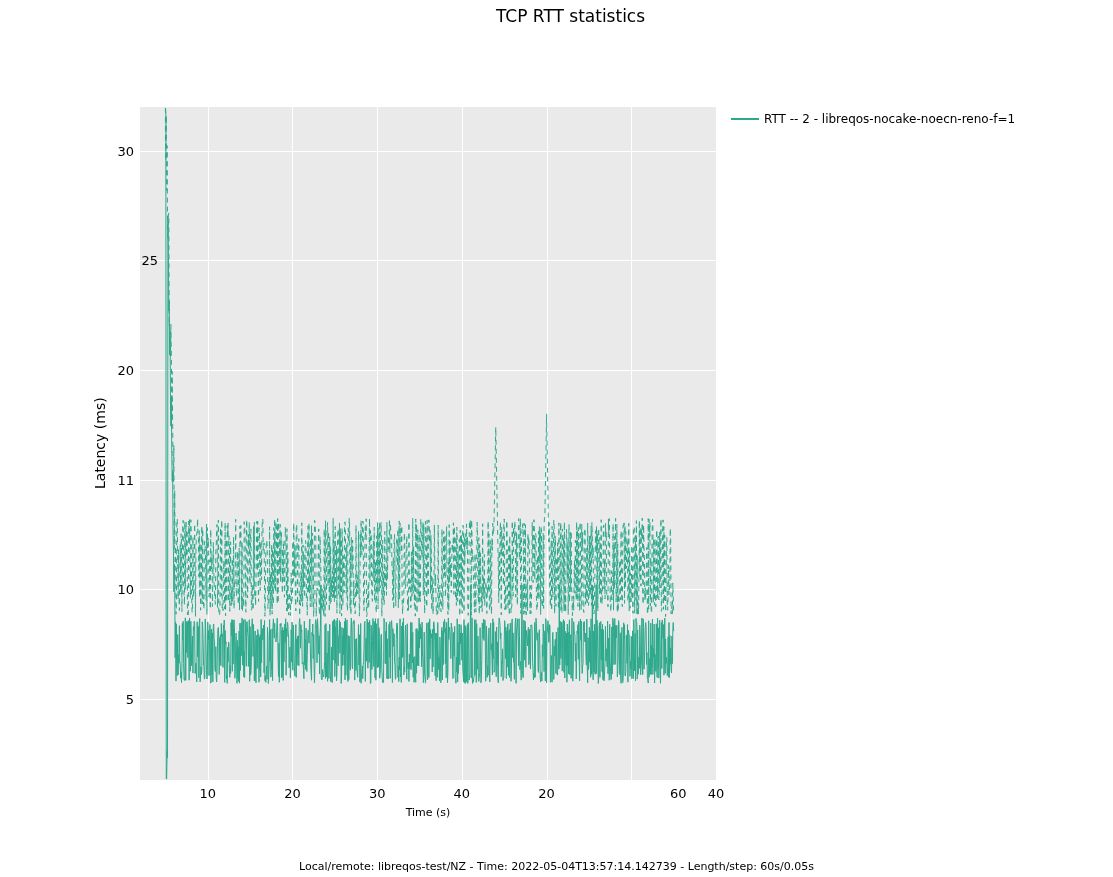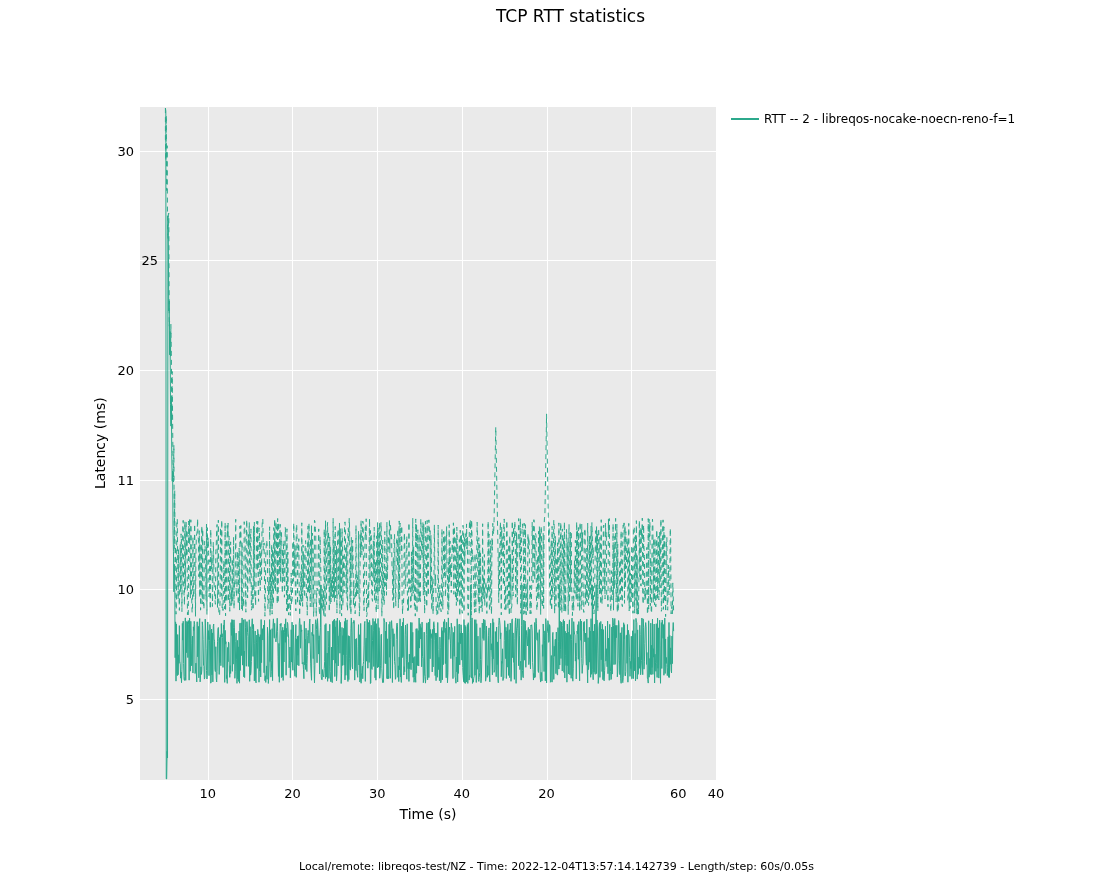--- a/index.html
+++ b/index.html
@@ -44,21 +44,21 @@
   }
   .tick-label-y {
     position: absolute;
     font-size: 13px;
     transform: translateY(-50%);
     text-align: right;
     color: #000;
   }
   .axis-label-x {
     position: absolute;
-    font-size: 14px;
+    font-size: 11px;
     text-align: center;
   }
   .axis-label-y {
     position: absolute;
     font-size: 14px;
     transform: rotate(-90deg);
     transform-origin: left top;
   }
   .legend {
     position: absolute;
@@ -121,21 +121,21 @@
     <div class="legend-row">
       <span class="legend-swatch">
         <svg>
           <line x1="0" y1="6" x2="28" y2="6" stroke="#2ca98c" stroke-width="2"></line>
         </svg>
       </span>
       <span>RTT -- 2 - libreqos-nocake-noecn-reno-f=1</span>
     </div>
   </div>
 
-<div id="footer" class="footer" style="left: 0px; width: 1113px; top: 860px;">Local/remote: libreqos-test/NZ - Time: 2022-12-04T13:57:14.142739 - Length/step: 60s/0.05s</div>
+<div id="footer" class="footer" style="left: 0px; width: 1113px; top: 860px;">Local/remote: libreqos-test/NZ - Time: 2022-05-04T13:57:14.142739 - Length/step: 60s/0.05s</div>
 
 <div class="tick-label-x" style="left: 207.765px; top: 786px;">10</div>
 <div class="tick-label-x" style="left: 292.471px; top: 786px;">20</div>
 <div class="tick-label-x" style="left: 377.176px; top: 786px;">30</div>
 <div class="tick-label-x" style="left: 461.882px; top: 786px;">40</div>
 <div class="tick-label-x" style="left: 546.588px; top: 786px;">20</div>
 <div class="tick-label-x" style="left: 631.294px; top: 786px; margin-left: 47px;">60</div>
 <div class="tick-label-x" style="left: 716px; top: 786px;">40</div>
 <div class="tick-label-y" style="left: 112px; top: 698.889px; width: 22px;">5</div>
 <div class="tick-label-y" style="left: 112px; top: 589.28px; width: 22px;">10</div>

